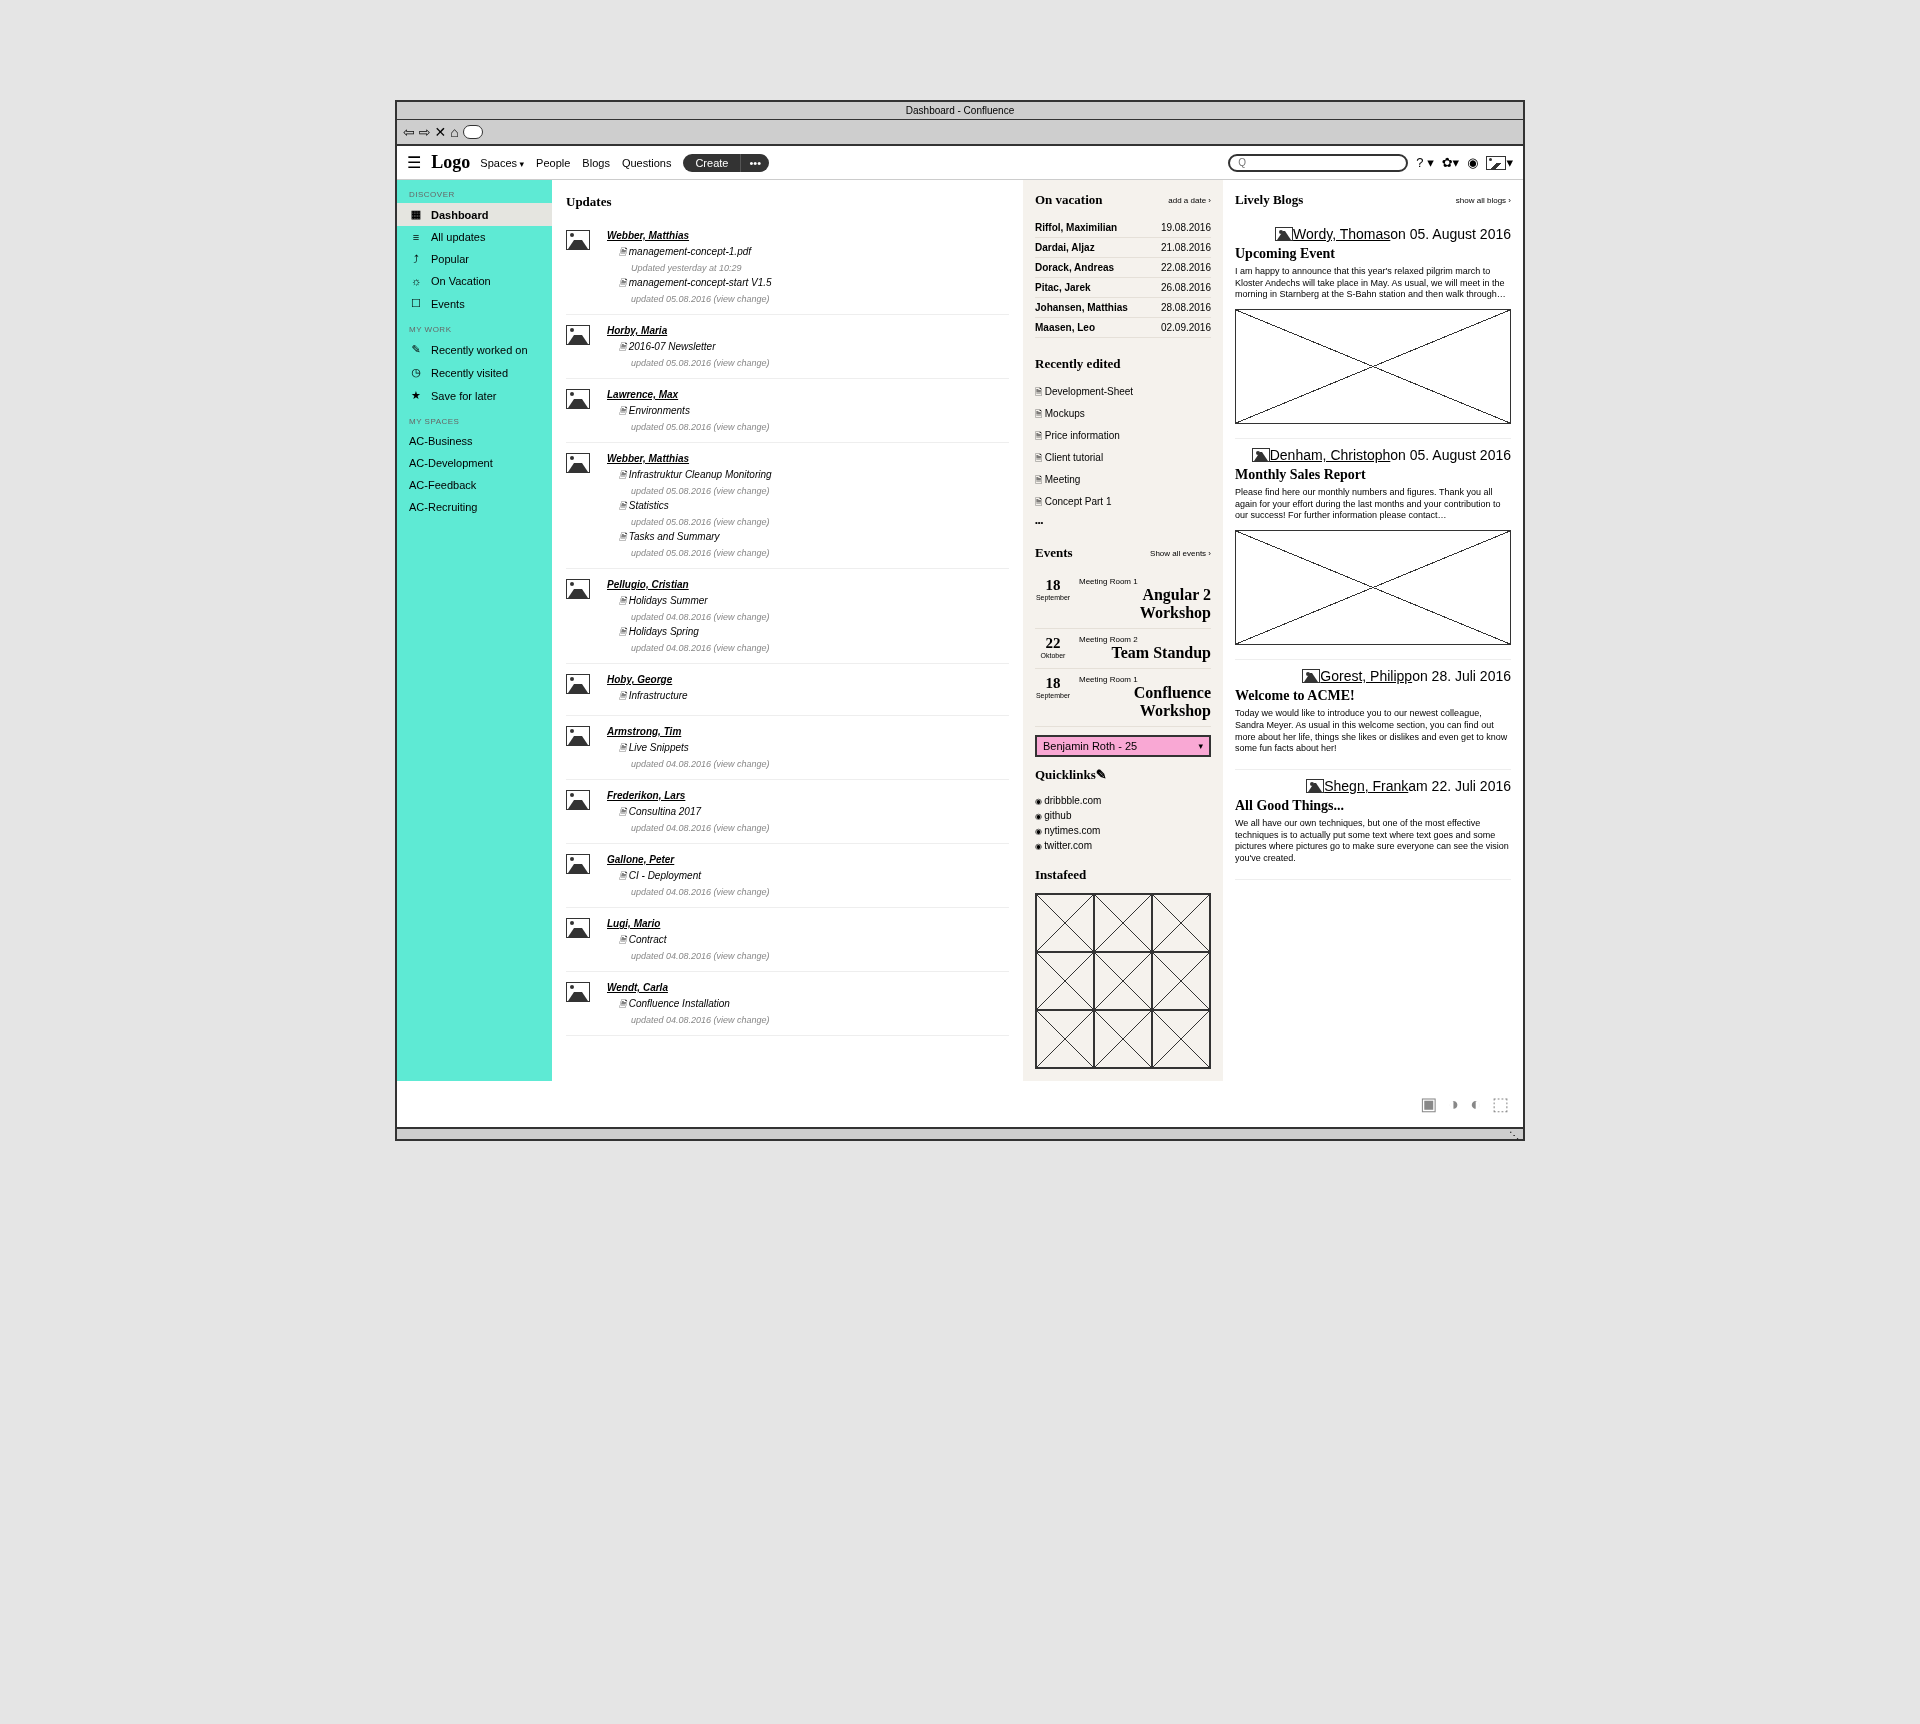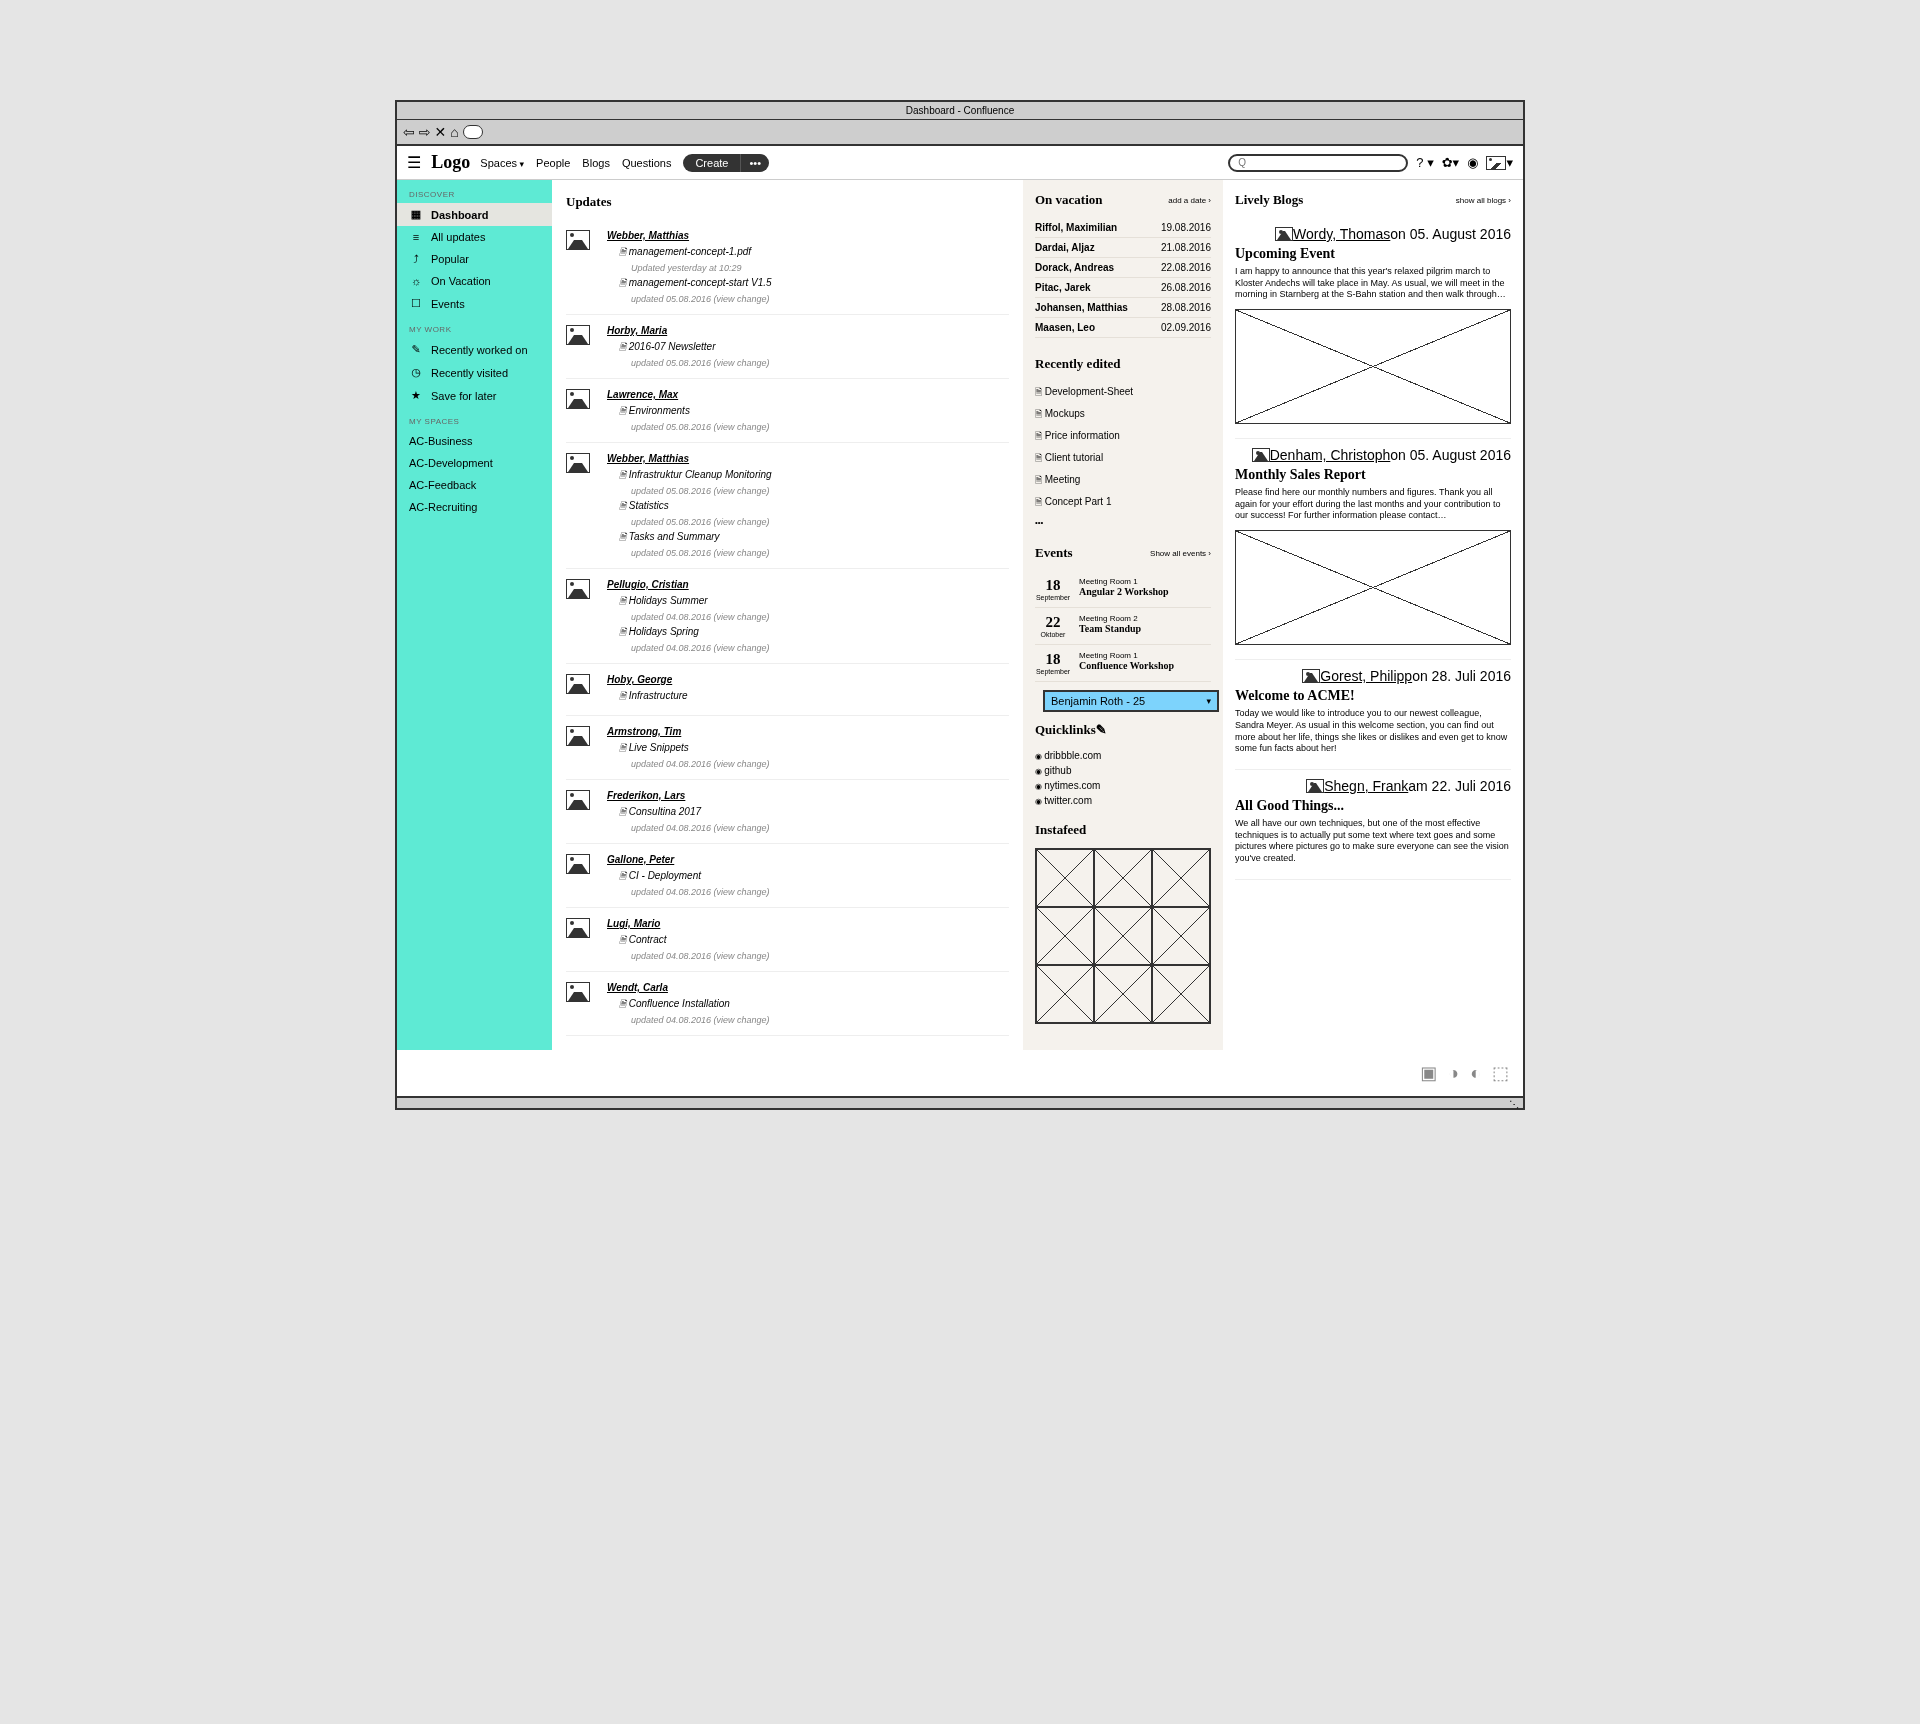--- a/index.html
+++ b/index.html
@@ -51,22 +51,22 @@
 .vacation-name { font-weight: bold; }
 .recent-list { margin-top: 8px; }
 .recent-item { padding: 3px 0; }
 .recent-item::before { content: "🗎 "; font-size: 9px; }
 .event-row { display: flex; gap: 8px; padding: 6px 0; border-bottom: 1px solid #e5e0d8; align-items: flex-start; }
 .event-date { text-align: center; width: 36px; }
 .event-day { font-family: Georgia, serif; font-size: 15px; font-weight: bold; }
 .event-month { font-size: 7px; }
 .event-info { flex: 1; }
 .event-room { font-size: 8px; }
-.event-title { font-family: Georgia, serif; font-weight: bold; font-size: 10px; }
-.person-select { width: 100%; height: 22px; border: 2px solid #333; background: #7dd3fc; font-size: 11px; padding: 0 6px; margin: 8px 8px; display: flex; align-items: center; justify-content: space-between; cursor: pointer; }
+.event-title { font-family: Georgia, serif; font-weight: bold; font-size: 16px; text-align: right; }
+.person-select { width: 100%; height: 22px; border: 2px solid #333; background: #f9a8d4; font-size: 11px; padding: 0 6px; margin: 8px 0; display: flex; align-items: center; justify-content: space-between; cursor: pointer; }
 .person-select::after{content:"▾"; font-size: 9px;}
 .quicklinks-head { display: flex; justify-content: flex-start; align-items: center; }
 .ql-item { padding: 2px 0; }
 .ql-item::before { content: "◉ "; font-size: 8px; }
 .instafeed-grid { display: grid; grid-template-columns: repeat(3, 1fr); border: 1.5px solid #333; margin-top: 8px; }
 .insta-cell { aspect-ratio: 1; border: 0.5px solid #333; position: relative; }
 .insta-cell::before, .insta-cell::after { content: ""; position: absolute; top: 0; left: 0; right: 0; bottom: 0; }
 .insta-cell::before { background: linear-gradient(to top right, transparent calc(50% - 0.5px), #333 calc(50% - 0.5px), #333 calc(50% + 0.5px), transparent calc(50% + 0.5px)); }
 .insta-cell::after { background: linear-gradient(to top left, transparent calc(50% - 0.5px), #333 calc(50% - 0.5px), #333 calc(50% + 0.5px), transparent calc(50% + 0.5px)); }
 .blog-post { padding: 8px 0 14px; border-bottom: 1px solid #eee; }

